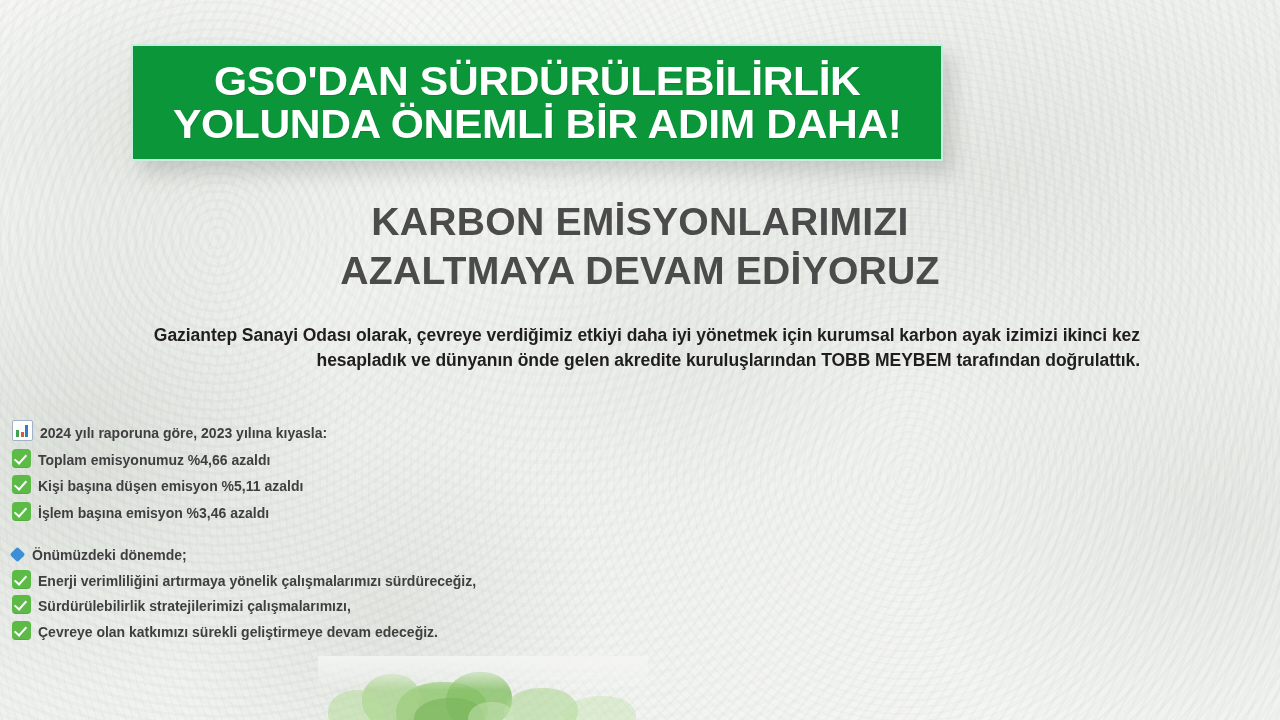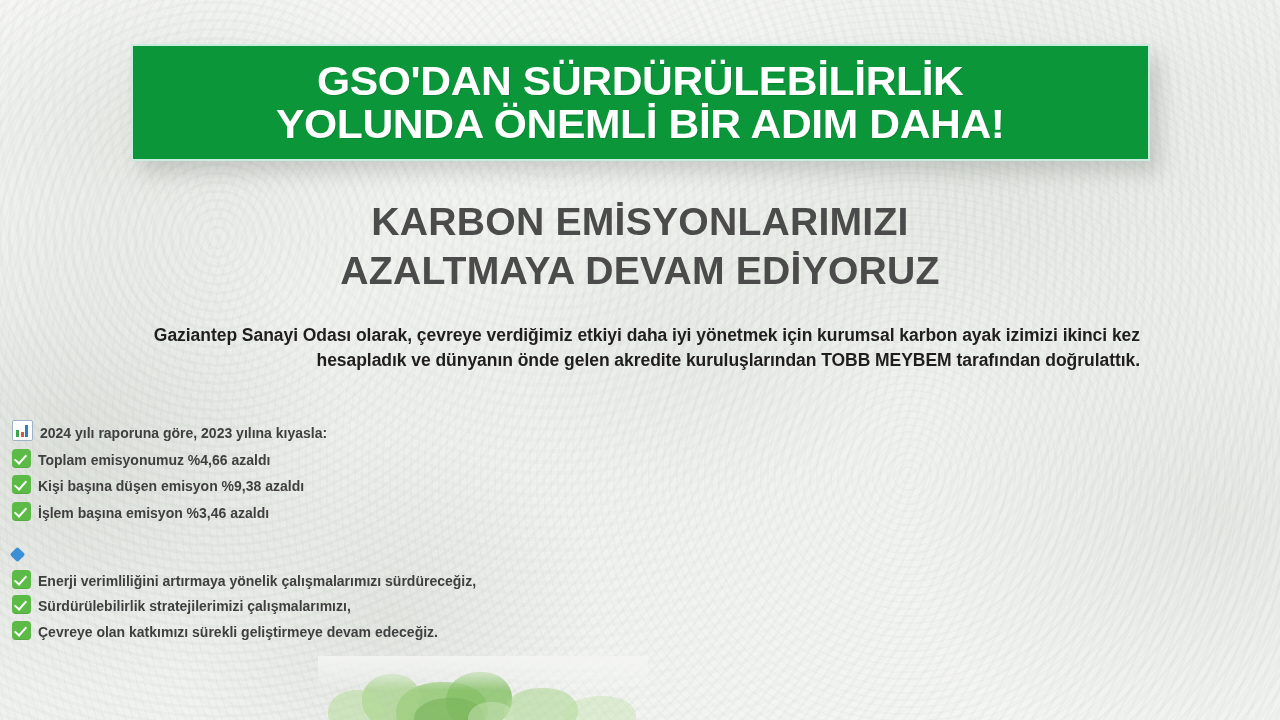--- a/index.html
+++ b/index.html
@@ -42,21 +42,21 @@
       repeating-radial-gradient(circle at 71% 66%, rgba(198,205,196,0.14) 0 2px, rgba(255,255,255,0) 2px 7px),
       repeating-radial-gradient(circle at 43% 12%, rgba(200,206,198,0.12) 0 4px, rgba(255,255,255,0) 4px 11px);
     mix-blend-mode: multiply;
   }
 
   
   .banner {
     position: absolute;
     left: 131px;
     top: 44px;
-    width: 1019px;
+    width: 812px;
     height: 117px;
     background: #0a9639;
     border: 2px solid #c9ece0;
     box-sizing: border-box;
     box-shadow: 10px 12px 18px rgba(80,92,80,0.22);
     display: flex;
     align-items: center;
     justify-content: center;
   }
   .banner-text {
@@ -237,32 +237,32 @@
         <i class="b2"></i>
         <i class="b3"></i>
       </span><span>2024 yılı raporuna göre, 2023 yılına kıyasla:</span>
     </div>
 
     <div class="bullet-row">
       <span class="ic ic-check"></span><span>Toplam emisyonumuz %4,66 azaldı</span>
     </div>
 
     <div class="bullet-row">
-      <span class="ic ic-check"></span><span>Kişi başına düşen emisyon %9,38 azaldı</span>
+      <span class="ic ic-check"></span><span>Kişi başına düşen emisyon %5,11 azaldı</span>
     </div>
 
     <div class="bullet-row">
       <span class="ic ic-check"></span><span>İşlem başına emisyon %3,46 azaldı</span>
     </div>
   </div>
 
   <div class="list-block list-b">
 
     <div class="bullet-row">
-      <span class="ic ic-diamond"></span>
+      <span class="ic ic-diamond"></span><span>Önümüzdeki dönemde;</span>
     </div>
 
     <div class="bullet-row">
       <span class="ic ic-check"></span><span>Enerji verimliliğini artırmaya yönelik çalışmalarımızı sürdüreceğiz,</span>
     </div>
 
     <div class="bullet-row">
       <span class="ic ic-check"></span><span>Sürdürülebilirlik stratejilerimizi çalışmalarımızı,</span>
     </div>
 

